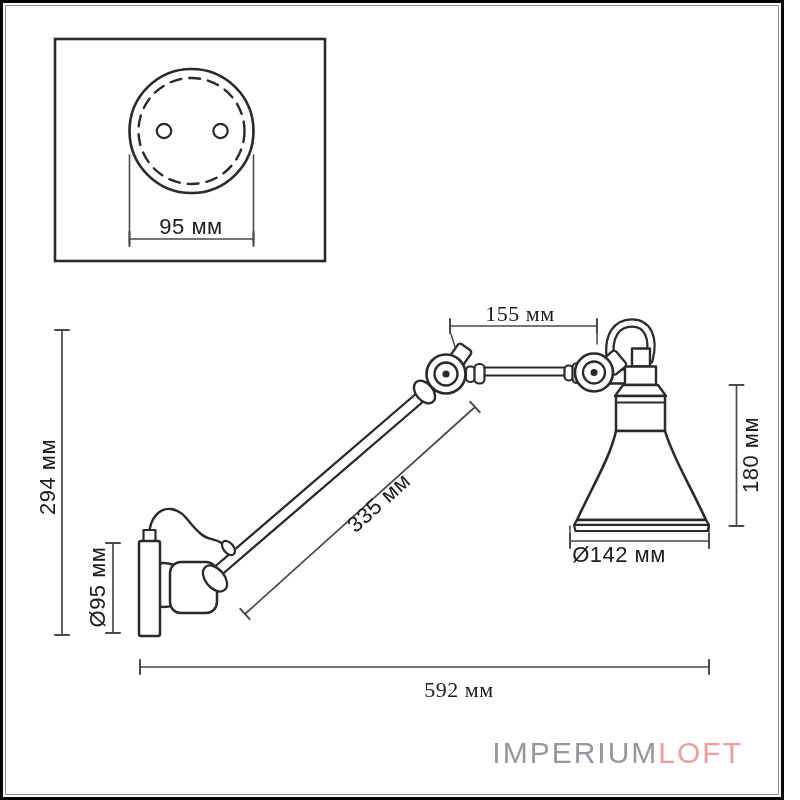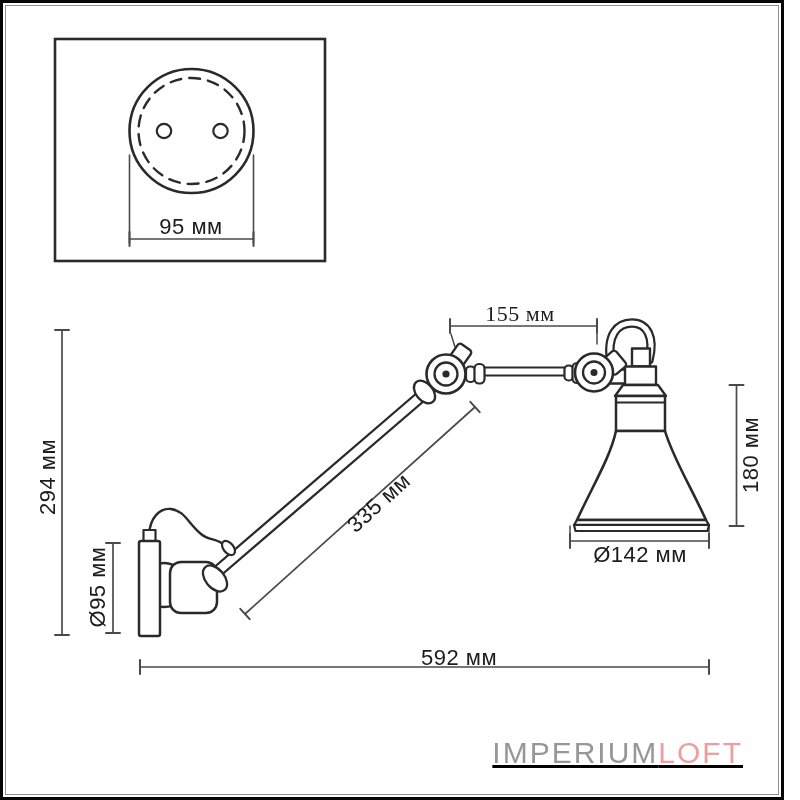--- a/index.html
+++ b/index.html
@@ -11,21 +11,21 @@
   .inner-line{position:absolute;inset:2px;border:1px solid #8f8f8f;pointer-events:none;}
   svg.drawing{position:absolute;left:0;top:0;}
   .dim-label{
     position:absolute;transform:translate(-50%,-50%);
     font-size:22px;font-weight:400;color:#1c1c1c;white-space:nowrap;letter-spacing:0.5px;
   }
   .rot90{transform:translate(-50%,-50%) rotate(-90deg);}
   .rot42{transform:translate(-50%,-50%) rotate(-42deg);}
   .brand{
     position:absolute;top:733px;right:38px;
-    font-size:30px;font-weight:300;letter-spacing:2px;white-space:nowrap;text-decoration:underline;
+    font-size:30px;font-weight:300;letter-spacing:2px;white-space:nowrap;
   }
   .brand .gray{color:#96969c;}
   .brand .accent{color:#ef9e9e;}
 </style>
 </head>
 <body>
 
 <div class="page">
   <div class="inner-line"></div>
 
@@ -149,20 +149,20 @@
   <div class="dim-label" style="left:517px;top:311px;font-family:Liberation Serif, serif;">155 мм</div>
 
   <div class="dim-label rot90" style="left:45px;top:474px;">294 мм</div>
 
   <div class="dim-label rot90" style="left:95px;top:584px;">Ø95 мм</div>
 
   <div class="dim-label rot42" style="left:376px;top:500px;">335 мм</div>
 
   <div class="dim-label rot90" style="left:748px;top:452px;">180 мм</div>
 
-  <div class="dim-label" style="left:637px;top:552px;">Ø142 мм</div>
+  <div class="dim-label" style="left:616px;top:552px;">Ø142 мм</div>
 
-  <div class="dim-label" style="left:456px;top:655px;">592 мм</div>
+  <div class="dim-label" style="left:456px;top:687px;font-family:Liberation Serif, serif;">592 мм</div>
 
   <div class="brand">
     <span class="gray">IMPERIUM</span><span class="accent">LOFT</span>
   </div>
 </div>
 
 </body></html>

